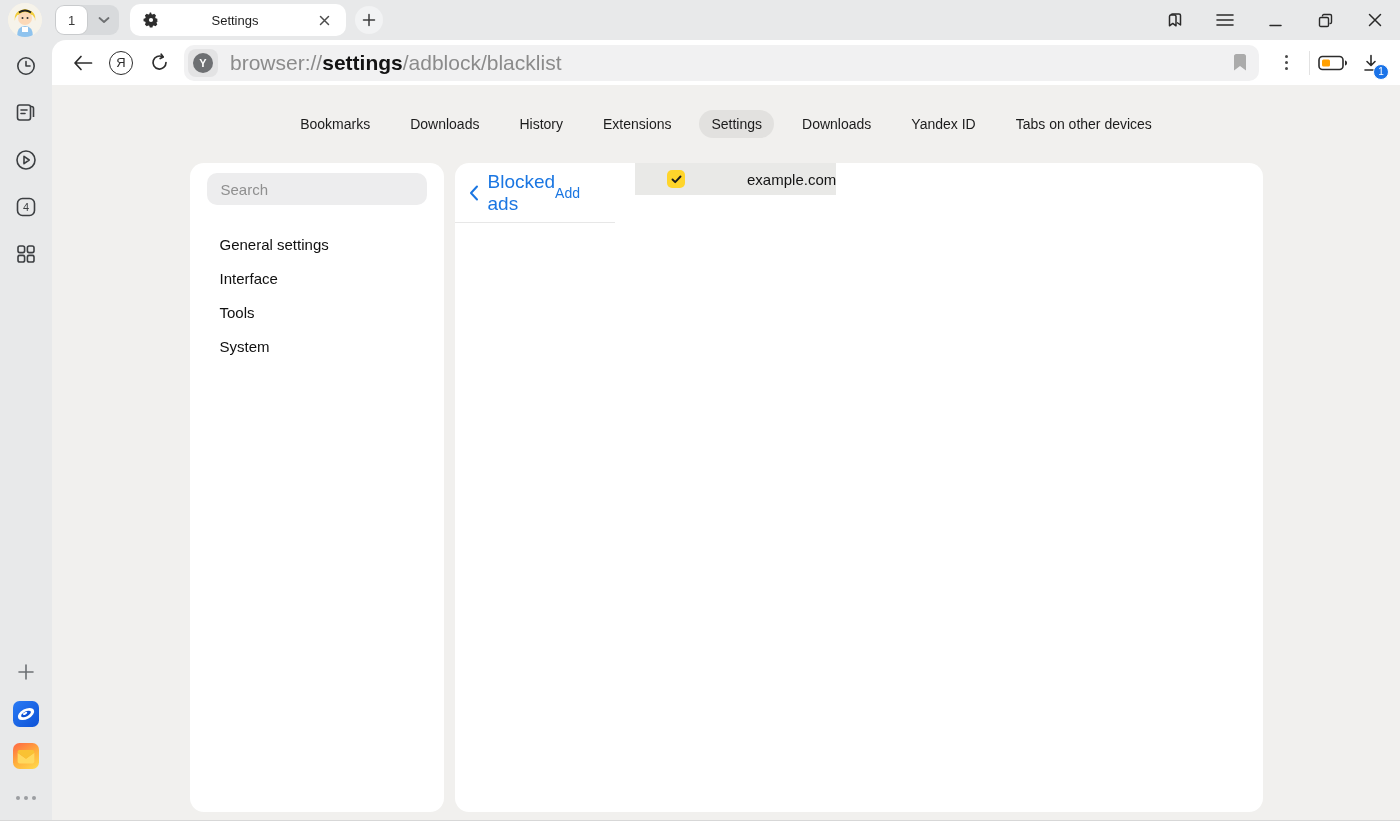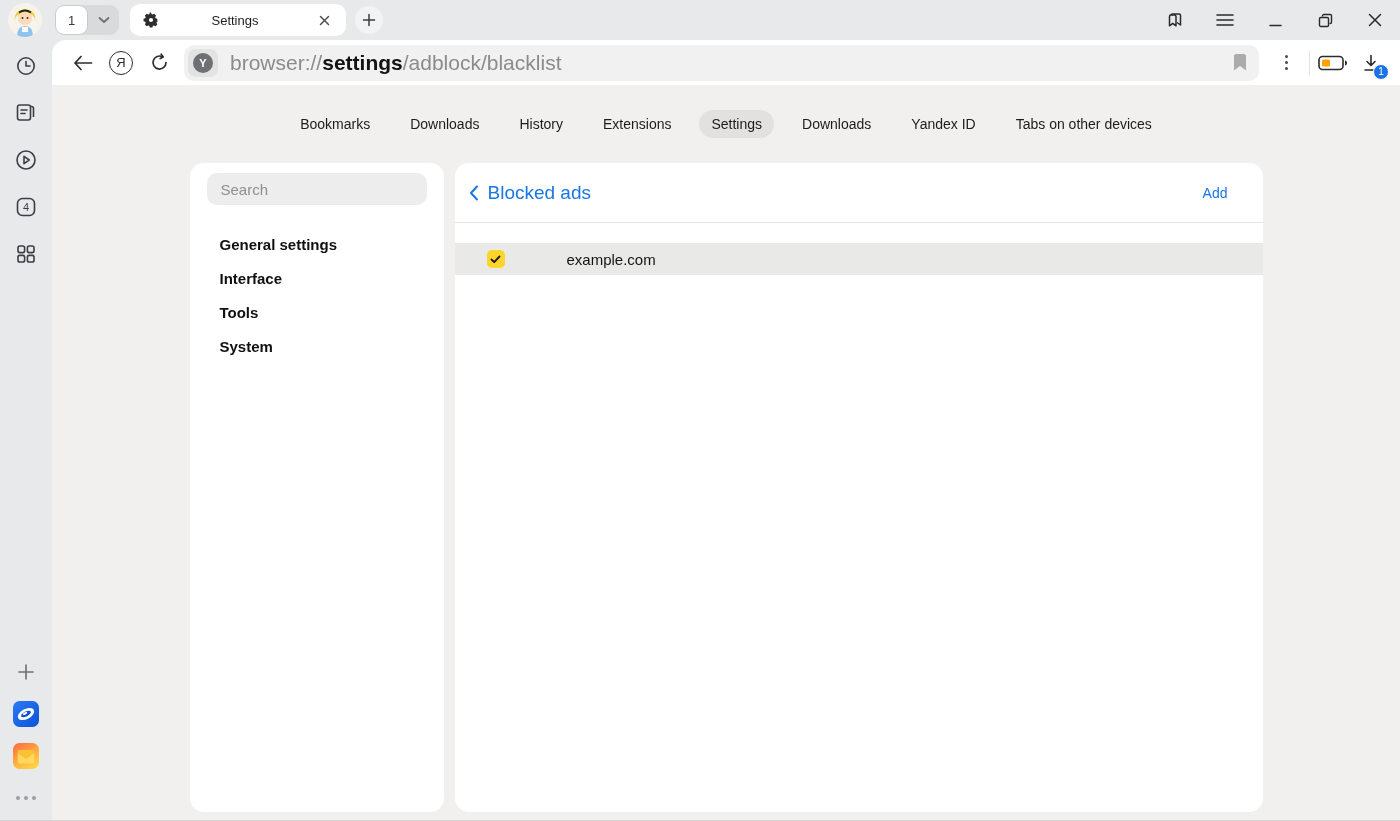--- a/index.html
+++ b/index.html
@@ -51,24 +51,24 @@
   
   .content { flex:1; background:#f1f0ee; display:flex; flex-direction:column; min-height:0; }
   .nav-row { display:flex; justify-content:center; gap:16px; padding:25px 0 25px; }
   .nav-tab { font-size:14px; color:#1c1c1c; padding:6px 12px; border-radius:16px; white-space:nowrap; }
   .nav-tab.active { background:#e2e1df; }
 
   .panels { flex:1; display:flex; gap:11px; width:1073px; margin:0 auto 8px; min-height:0; }
   .left-card { width:254px; flex:0 0 254px; background:#fff; border-radius:14px; padding:10px 17px; }
   .search { width:100%; height:32px; background:#ededee; border:none; outline:none; border-radius:10px; padding:0 14px; font-size:15px; color:#222; font-family:"Liberation Sans", sans-serif; }
   .search::placeholder { color:#8f8f8f; }
-  .menu { margin-top:23px;font-weight:bold; }
+  .menu { margin-top:23px; }
   .menu-item { padding:8px 0 9px 13px; font-size:15px; color:#101010; border-radius:8px; }
 
-  .main-card { flex:1; background:#fff; border-radius:14px; display:flex; flex-direction:column; min-width:0; }
+  .main-card { flex:1; background:#fff; border-radius:14px; display:flex; flex-direction:row; min-width:0; }
   .main-header { height:60px; flex:0 0 60px; display:flex; align-items:center; padding:0 35px 0 14px; border-bottom:1px solid #e7e7e7; }
   .main-title { font-size:19px; color:#1a76e2; margin-left:9px; }
   .add-link { margin-left:auto; font-size:14px; color:#1a76e2; }
   .row-gap { height:20px; flex:0 0 20px; }
   .bl-row { height:32px; flex:0 0 32px; background:#e9e9e7; display:flex; align-items:center; padding-left:32px; gap:14px; }
   .checkbox { width:18px; height:18px; background:#ffd52b; border-radius:5px; display:flex; align-items:center; justify-content:center; }
   .bl-domain { font-size:15px; color:#141414;margin-left:48px; }
   .spacer { flex:1; }
   .main-footer { height:53px; flex:0 0 53px; border-top:1px solid #e7e7e7; display:flex; align-items:center; padding:0 36px 0 32px; }
   .footer-link { font-size:14px; color:#1a76e2; }

